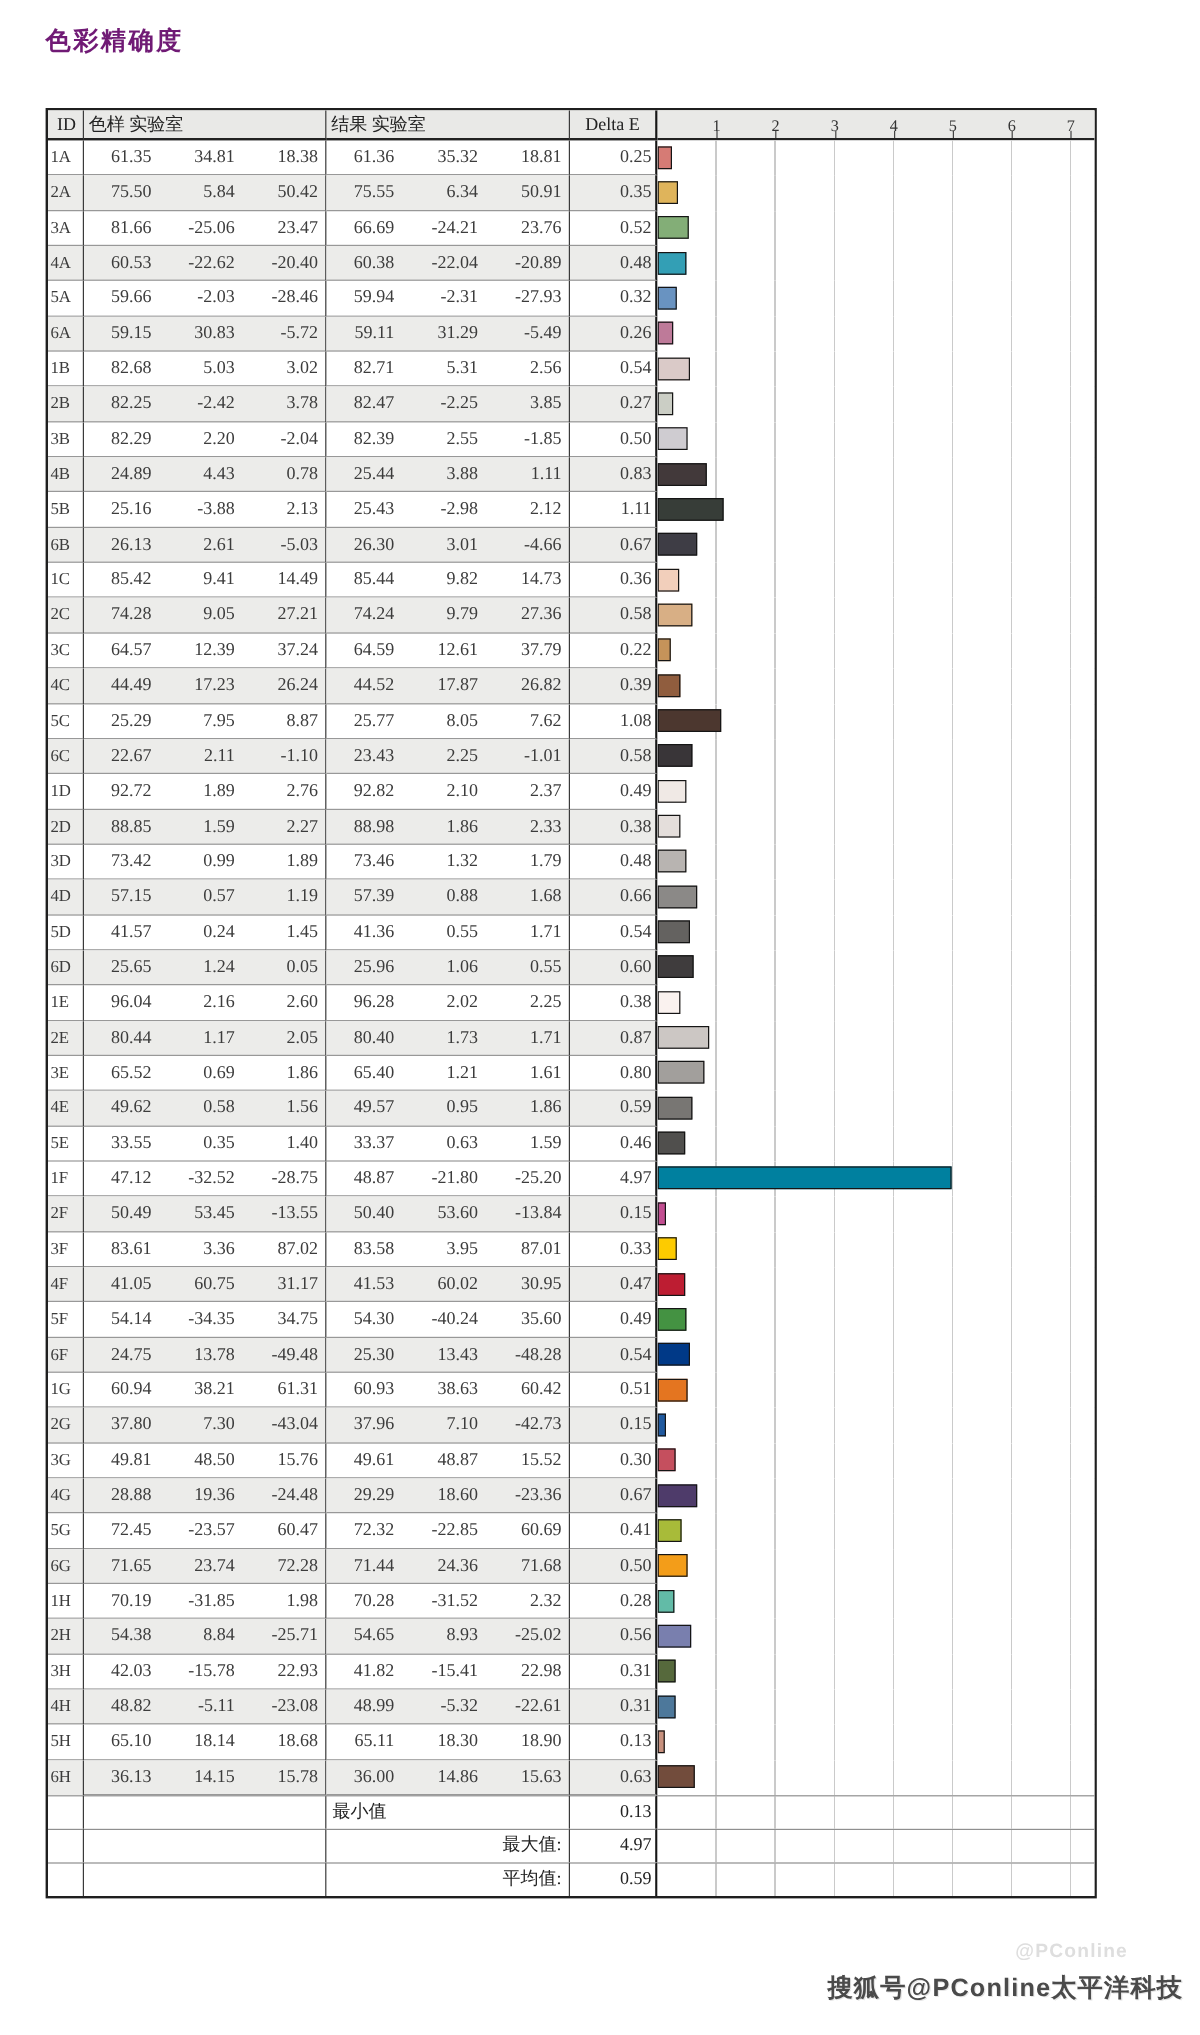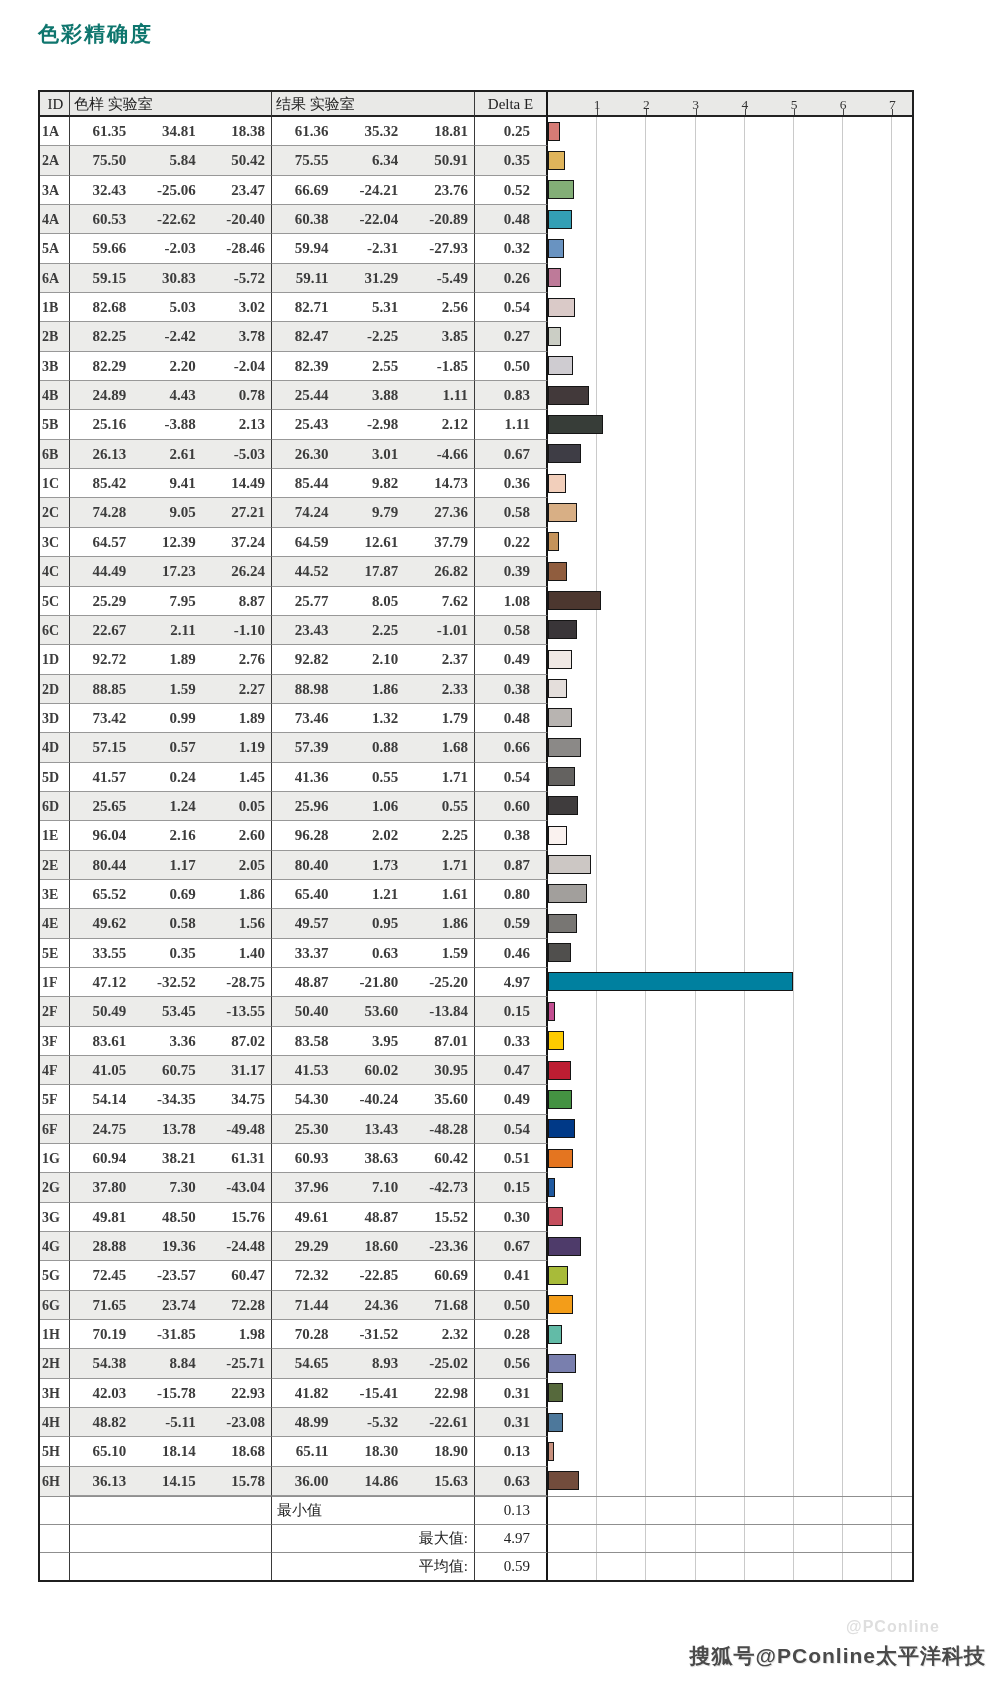--- a/index.html
+++ b/index.html
@@ -3,38 +3,38 @@
 <meta charset="utf-8">
 <style>
   html,body{margin:0;padding:0;}
   body{
     width:1000px;height:1696px;position:relative;background:#ffffff;
     font-family:"Liberation Serif","DejaVu Serif",serif;overflow:hidden;
   }
   .page-title{
     position:absolute;left:38px;top:20px;
     font-family:"Liberation Sans","DejaVu Sans",sans-serif;
-    font-size:21px;font-weight:700;color:#0f766e;letter-spacing:2px;
+    font-size:21px;font-weight:700;color:#701a75;letter-spacing:2px;
   }
   .tablebox{
     position:absolute;left:38px;top:90px;width:872px;
     border:2px solid #1f1f1f;background:#fff;
   }
   .row{display:grid;grid-template-columns:30px 202px 203px 73px 364px;}
   .row>div{box-sizing:border-box;overflow:hidden;white-space:nowrap;}
   .hrow{height:25px;line-height:24px;background:#e9e9e7;}
   .hrow>div{border-bottom:2px solid #222;font-size:15px;color:#222;}
-  .drow{height:29.35px;line-height:29px;font-size:15px;color:#3c3c3c;font-weight:bold;}
+  .drow{height:29.35px;line-height:29px;font-size:15px;color:#3c3c3c;}
   .drow.alt .c-id,.drow.alt .c-lab,.drow.alt .c-de{background:#ececea;}
   .frow{height:28px;line-height:27px;font-size:15px;color:#222;}
   .frow>div{border-top:1px solid #8f8f8f;}
   .c-id{border-right:1px solid #3a3a3a;padding-left:2px;font-size:14px;}
   .c-lab{border-right:1px solid #3a3a3a;display:grid;grid-template-columns:31% 34.5% 34.5%;}
   .c-lab span{text-align:right;padding-right:6px;}
-  .c-de{border-right:2px solid #161616;text-align:right;padding-right:16px;}
+  .c-de{border-right:2px solid #161616;text-align:right;padding-right:3px;}
   .c-chart{position:relative;background:#fff;
     background-image:repeating-linear-gradient(to right,transparent 0,transparent 48.2px,#cacaca 48.2px,#cacaca 49.2px);
     background-size:344.5px 100%;background-repeat:no-repeat;background-position:0 0;}
   .hrow .c-chart{background:#e9e9e7;}
   .drow .c-id,.drow .c-lab,.drow .c-de{border-bottom:1px solid #989898;}
   .drow:last-of-type .c-id{border-bottom:none;}
   .h-id{text-align:center;}
   .h-lab{padding-left:4px;}
   .h-de{text-align:center;padding-right:0;}
   .tick-label{position:absolute;top:1px;transform:translateX(-50%);
@@ -118,21 +118,21 @@
           <span>50.91</span>
         </div>
         <div class="c-de">0.35</div>
         <div class="c-chart">
           <div class="bar" style="width:17.2px;background:#dfb45b"></div>
         </div>
       </div>
       <div class="row drow">
         <div class="c-id">3A</div>
         <div class="c-lab">
-          <span>32.43</span>
+          <span>81.66</span>
           <span>-25.06</span>
           <span>23.47</span>
         </div>
         <div class="c-lab">
           <span>66.69</span>
           <span>-24.21</span>
           <span>23.76</span>
         </div>
         <div class="c-de">0.52</div>
         <div class="c-chart">

